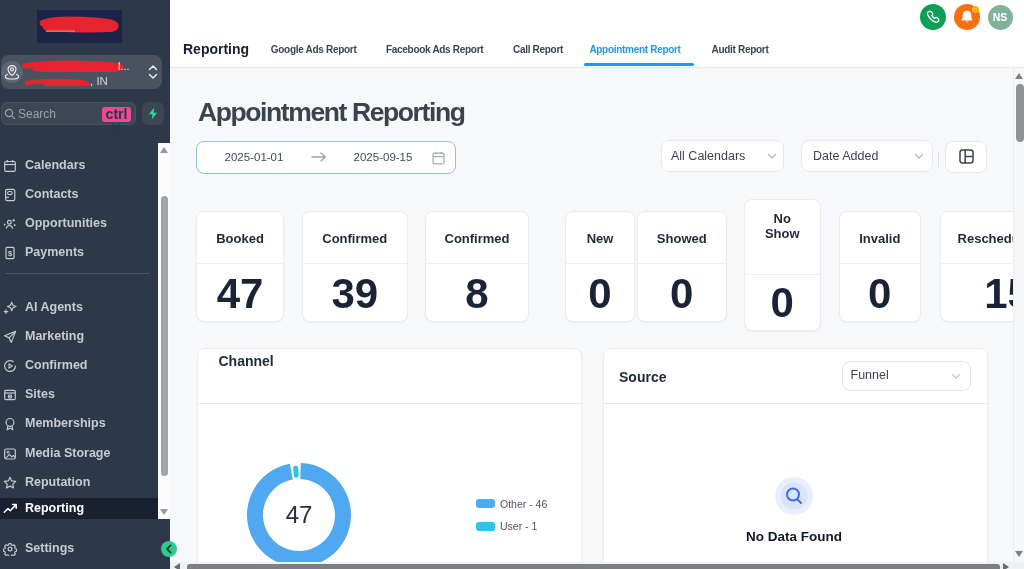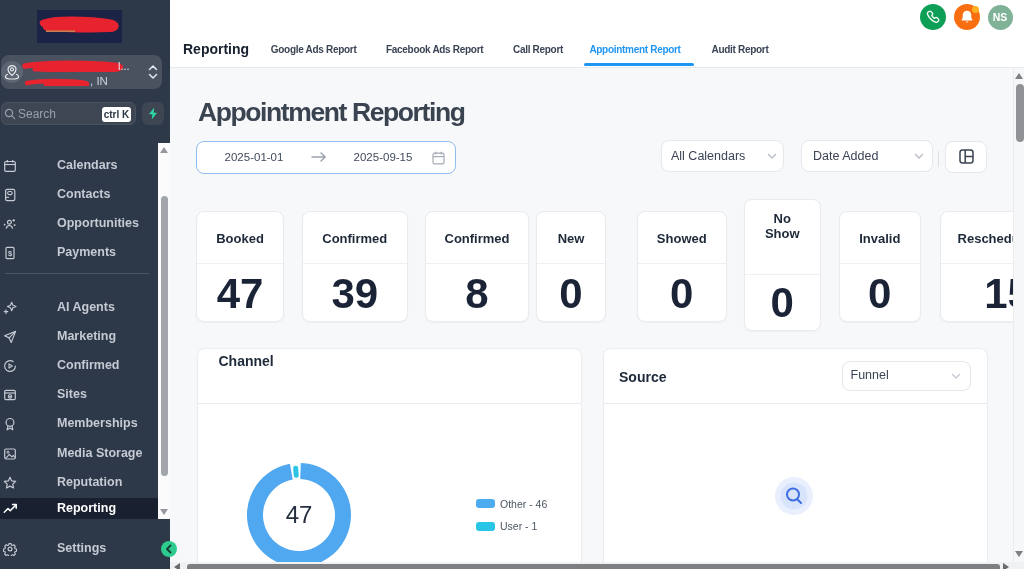--- a/index.html
+++ b/index.html
@@ -7,25 +7,25 @@
 .abs { position:absolute; }
 #stage { position:relative; width:1024px; height:569px; }
 
 
 #sidebar { left:0; top:0; width:170px; height:569px; background:#2d3848; }
 #logo { left:37px; top:10px; width:85px; height:33px; background:#1b2347; }
 #acct { left:1px; top:55px; width:161px; height:34px; background:#4a5260; border-radius:8px; }
 #acct-av { left:1px; top:60.5px; width:22px; height:22px; border-radius:50%; background:#5d6472; }
 #search { left:1px; top:102px; width:135px; height:23px; background:#3e4654; border-radius:6px; border:1px solid #49525f; }
 #search .ph { position:absolute; left:16px; top:4px; font-size:12px; color:#99a0ab; }
-#ctrlk { position:absolute; right:4px; top:4px; width:29px; height:15px; background:#ffffff; border-radius:3px; font-size:10px; font-weight:700; color:#2b3646; text-align:center; line-height:15px; }
+#ctrlk { position:absolute; right:4px; top:4px; width:29px; height:15px; background:#ec4899; border-radius:3px; font-size:14px; font-weight:700; color:#2b3646; text-align:center; line-height:15px; }
 #bolt { left:142px; top:102px; width:22px; height:23px; background:#3e4654; border-radius:6px; }
 .nav-item { position:absolute; left:0; width:158px; height:22px; }
 .nav-item .ic { position:absolute; left:3px; top:4px; }
-.nav-item .tx { position:absolute; left:25px; top:3px; font-size:12.5px; font-weight:700; color:#c5cad3;margin-left:32px; }
+.nav-item .tx { position:absolute; left:25px; top:3px; font-size:12.5px; font-weight:700; color:#c5cad3; }
 .nav-item.active { background:#192030; }
 .nav-item.active .tx { color:#ffffff; }
 #nav-divider { left:5px; width:144px; height:1px; background:#4d5666; top:273px; }
 
 #sb-track { left:158px; top:143px; width:12px; height:375.5px; background:#fbfbfc; }
 #sb-thumb { left:160.5px; top:196px; width:7px; height:280px; background:#a1a4aa; border-radius:3.5px; }
 .tri-up { width:0; height:0; border-left:4.5px solid transparent; border-right:4.5px solid transparent; border-bottom:6px solid #95989e; }
 .tri-down { width:0; height:0; border-left:4.5px solid transparent; border-right:4.5px solid transparent; border-top:6px solid #95989e; }
 #collapse { left:161px; top:541px; width:16px; height:16px; border-radius:50%; background:#2ecb8e; z-index:30; }
 
@@ -106,21 +106,21 @@
     <div class="stat" style="left:132px; top:142.5px; width:105.5px; height:111px;">
         <div class="lbl" style="top:19.5px;">Confirmed</div>
         <div class="dvd" style="top:51px;"></div>
         <div class="num" style="top:61.5px; line-height:42px;">39</div>
       </div>
     <div class="stat" style="left:255px; top:142.5px; width:104px; height:111px;">
         <div class="lbl" style="top:19.5px;">Confirmed</div>
         <div class="dvd" style="top:51px;"></div>
         <div class="num" style="top:61.5px; line-height:42px;">8</div>
       </div>
-    <div class="stat" style="left:366px; top:142.5px; width:70px; height:111px;padding-left:41px;">
+    <div class="stat" style="left:395px; top:142.5px; width:70px; height:111px;padding-left:41px;">
         <div class="lbl" style="top:19.5px;">New</div>
         <div class="dvd" style="top:51px;"></div>
         <div class="num" style="top:61.5px; line-height:42px;">0</div>
       </div>
     <div class="stat" style="left:467px; top:142.5px; width:89.5px; height:111px;">
         <div class="lbl" style="top:19.5px;">Showed</div>
         <div class="dvd" style="top:51px;"></div>
         <div class="num" style="top:61.5px; line-height:42px;">0</div>
       </div>
     <div class="stat" style="left:574px; top:131px; width:76.5px; height:131.5px;">
@@ -161,20 +161,21 @@
     <div class="seltx" style="left:680.5px; top:300px;">Funnel</div>
     <svg class="chev" style="left:781px; top:305px;" width="10" height="7" viewBox="0 0 10 7">
         <path d="M1.5 1.5 L5 5 L8.5 1.5" stroke="#c3c8d1" stroke-width="1.3" fill="none" stroke-linecap="round"></path>
       </svg>
     <svg class="abs" style="left:605px; top:408.5px;" width="38" height="38" viewBox="0 0 38 38">
       <circle cx="19" cy="19" r="19" fill="#e9effd"></circle>
       <circle cx="19" cy="19" r="13.5" fill="#d8e3fc"></circle>
       <circle cx="18" cy="17.5" r="6" fill="none" stroke="#3e6ee0" stroke-width="2"></circle>
       <line x1="22.5" y1="22.5" x2="26" y2="26" stroke="#3e6ee0" stroke-width="2" stroke-linecap="round"></line>
     </svg>
+    <div class="abs" style="left:544px; top:461px; width:160px; text-align:center; font-size:13.5px; font-weight:700; color:#101828;">No Data Found</div>
   </div>
 
   <div class="abs" id="header">
     <div id="hd-title">Reporting</div>
     <div class="tab" style="left:100.8px;">Google Ads Report</div>
     <div class="tab" style="left:216px;">Facebook Ads Report</div>
     <div class="tab" style="left:343px;">Call Report</div>
     <div class="tab" style="left:419.4px; color:#2096f3;">Appointment Report</div>
     <div class="tab" style="left:541.5px;">Audit Report</div>
     <div id="tab-underline"></div>

